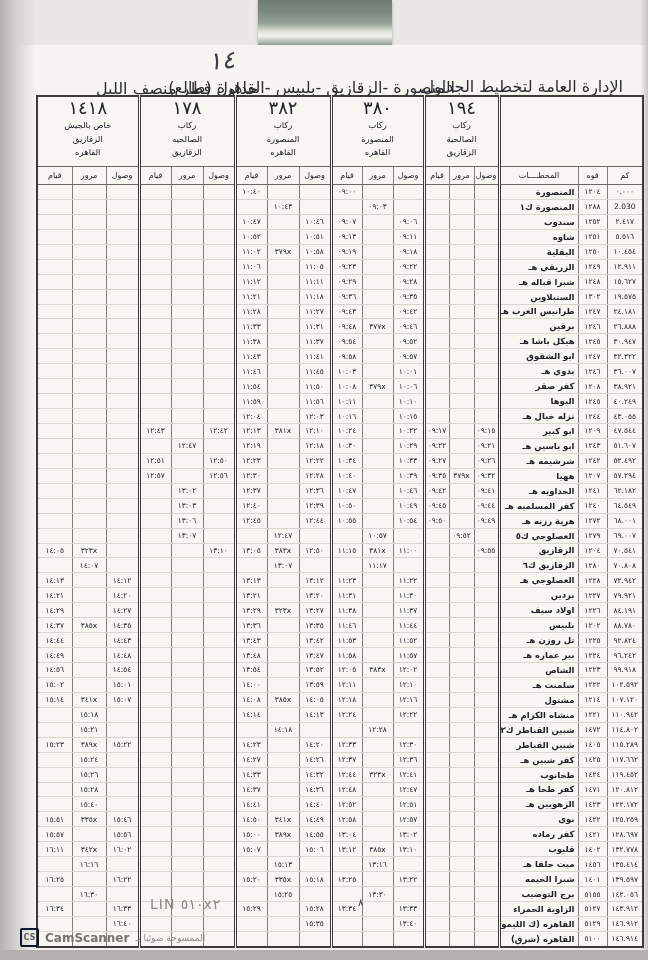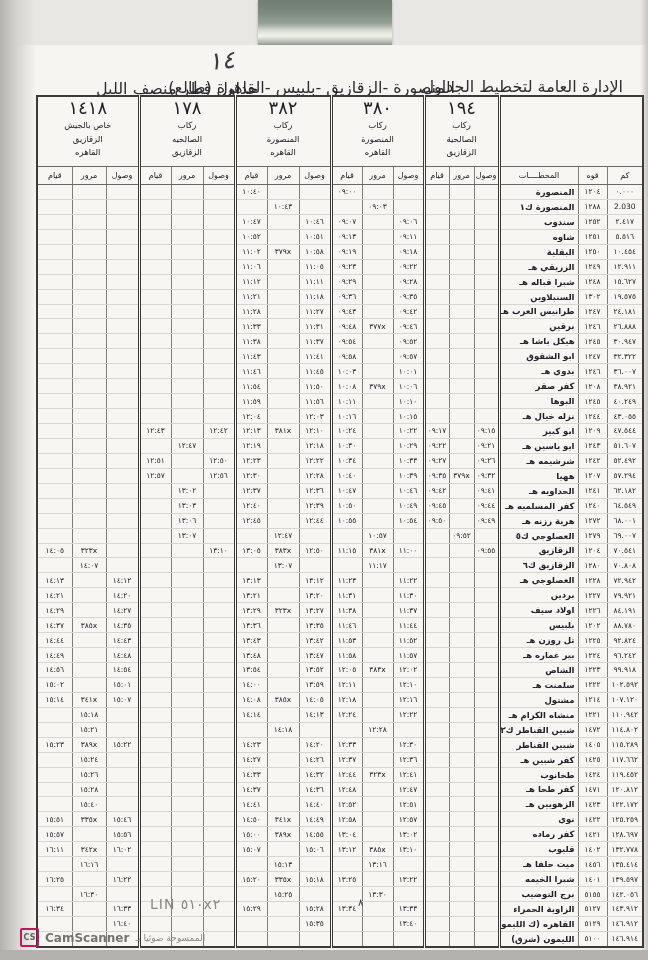--- a/index.html
+++ b/index.html
@@ -42,21 +42,21 @@
   .tt tbody td{height:13.95px;font-size:7.5px}
   .tt td.st{font-size:8.5px;font-weight:600;text-align:right;padding-right:3px}
   .tt td.pw,.tt td.km{font-size:7.5px}
 
   
   .lin-ref{position:absolute;left:150px;top:896px;font-size:14px;color:#8a8984;letter-spacing:1px}
   .pg-num{position:absolute;left:358px;top:897px;font-size:10px;color:#3a3a40}
 
   
   .cam-row{position:absolute;left:20px;top:928px;display:flex;align-items:center;gap:6px;direction:ltr}
-  .cs-box{width:15px;height:15px;border:2px solid #be185d;border-radius:2px;color:#63625e;
+  .cs-box{width:15px;height:15px;border:2px solid #0f172a;border-radius:2px;color:#63625e;
     font-size:8px;font-weight:bold;display:flex;align-items:center;justify-content:center}
   .cam-brand{font-size:12px;color:#75746f;font-weight:600}
   .cam-text{font-size:9px;color:#8b8a85;direction:rtl}
 </style>
 </head>
 <body>
 
 <div id="page">
   <div class="top-strip"></div>
   <div class="scan-tab"></div>
@@ -1145,21 +1145,21 @@
             <td class="grp"></td>
             <td></td>
             <td></td>
             <td class="grp">١٦:٤٠</td>
             <td></td>
             <td></td>
           </tr>
           <tr>
             <td class="km">١٤٦.٩١٤</td>
             <td class="pw">٥١٠٠</td>
-            <td class="st">الليمون (شرق)</td>
+            <td class="st">القاهره (شرق)</td>
             <td class="grp"></td>
             <td></td>
             <td></td>
             <td class="grp"></td>
             <td></td>
             <td></td>
             <td class="grp"></td>
             <td></td>
             <td></td>
             <td class="grp"></td>

